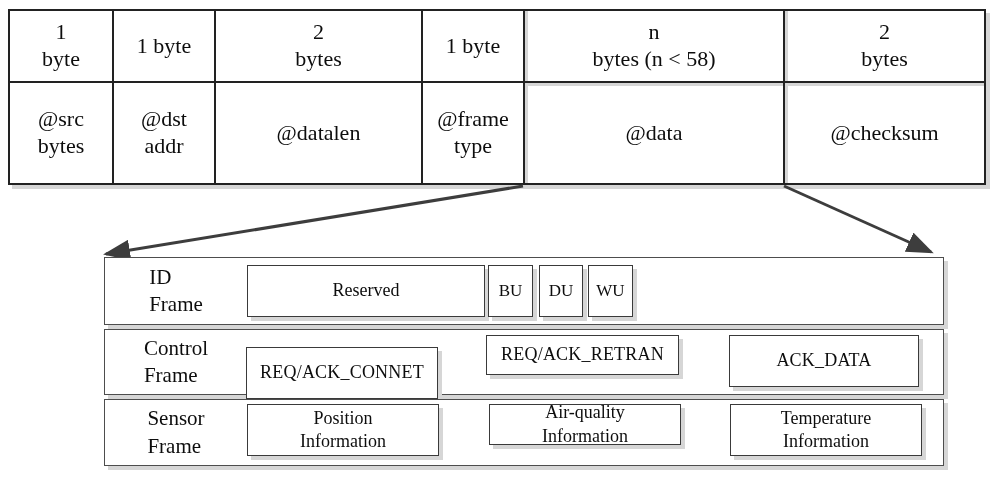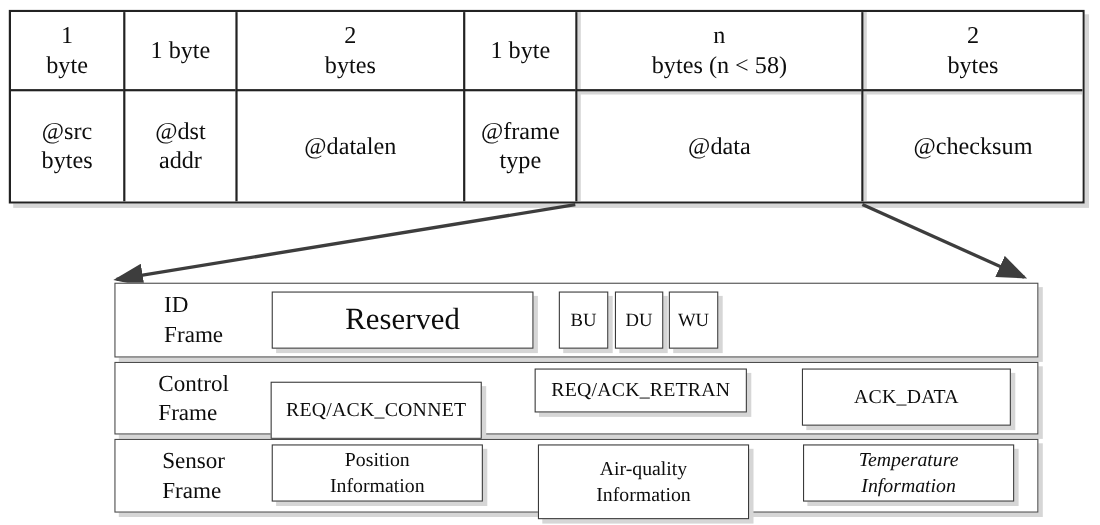--- a/index.html
+++ b/index.html
@@ -71,23 +71,23 @@
   .inner-box {
     position: absolute;
     background: #fff;
     border: 1.5px solid #3a3a3a;
     box-shadow: 4px 4px 0 var(--shadow, #d6d6d6);
     display: flex; align-items: center; justify-content: center;
     text-align: center;
     white-space: pre-line;
     line-height: 1.3;
   }
-  .fs-21 { font-size: 28px; }
+  .fs-21 { font-size: 18px; }
   .fs-18 { font-size: 18px; letter-spacing: 0.2px; }
-  .fs-17 { font-size: 17px; margin-left: 20px; }
+  .fs-17 { font-size: 17px; }
   .fs-16 { font-size: 18px; }
 </style>
 </head>
 <body>
 
 <div class="stage">
 
   <div class="pkt-table">
     <div class="pkt-cell first">1
 byte</div>
@@ -135,19 +135,19 @@
     <div class="inner-box fs-18" style="left:141px; top:17px; width:192px; height:52px;">REQ/ACK_CONNET</div>
     <div class="inner-box fs-18" style="left:381px; top:5px; width:193px; height:40px;">REQ/ACK_RETRAN</div>
     <div class="inner-box fs-18" style="left:624px; top:5px; width:190px; height:52px;">ACK_DATA</div>
   </div>
 
   <div class="frame-row" id="row-sensor">
     <div class="frame-label">Sensor
 Frame</div>
     <div class="inner-box fs-16" style="left:142px; top:4px; width:192px; height:52px;">Position
 Information</div>
-    <div class="inner-box fs-16" style="left:384px; top:4px; width:192px; height:68px;">Air-quality
+    <div class="inner-box fs-16" style="left:384px; top:4px; width:192px; height:41px;">Air-quality
 Information</div>
-    <div class="inner-box fs-16" style="left:625px; top:4px; width:192px; height:52px;font-style:italic;">Temperature
+    <div class="inner-box fs-16" style="left:625px; top:4px; width:192px; height:52px;">Temperature
 Information</div>
   </div>
 
 </div>
 
 </body></html>

